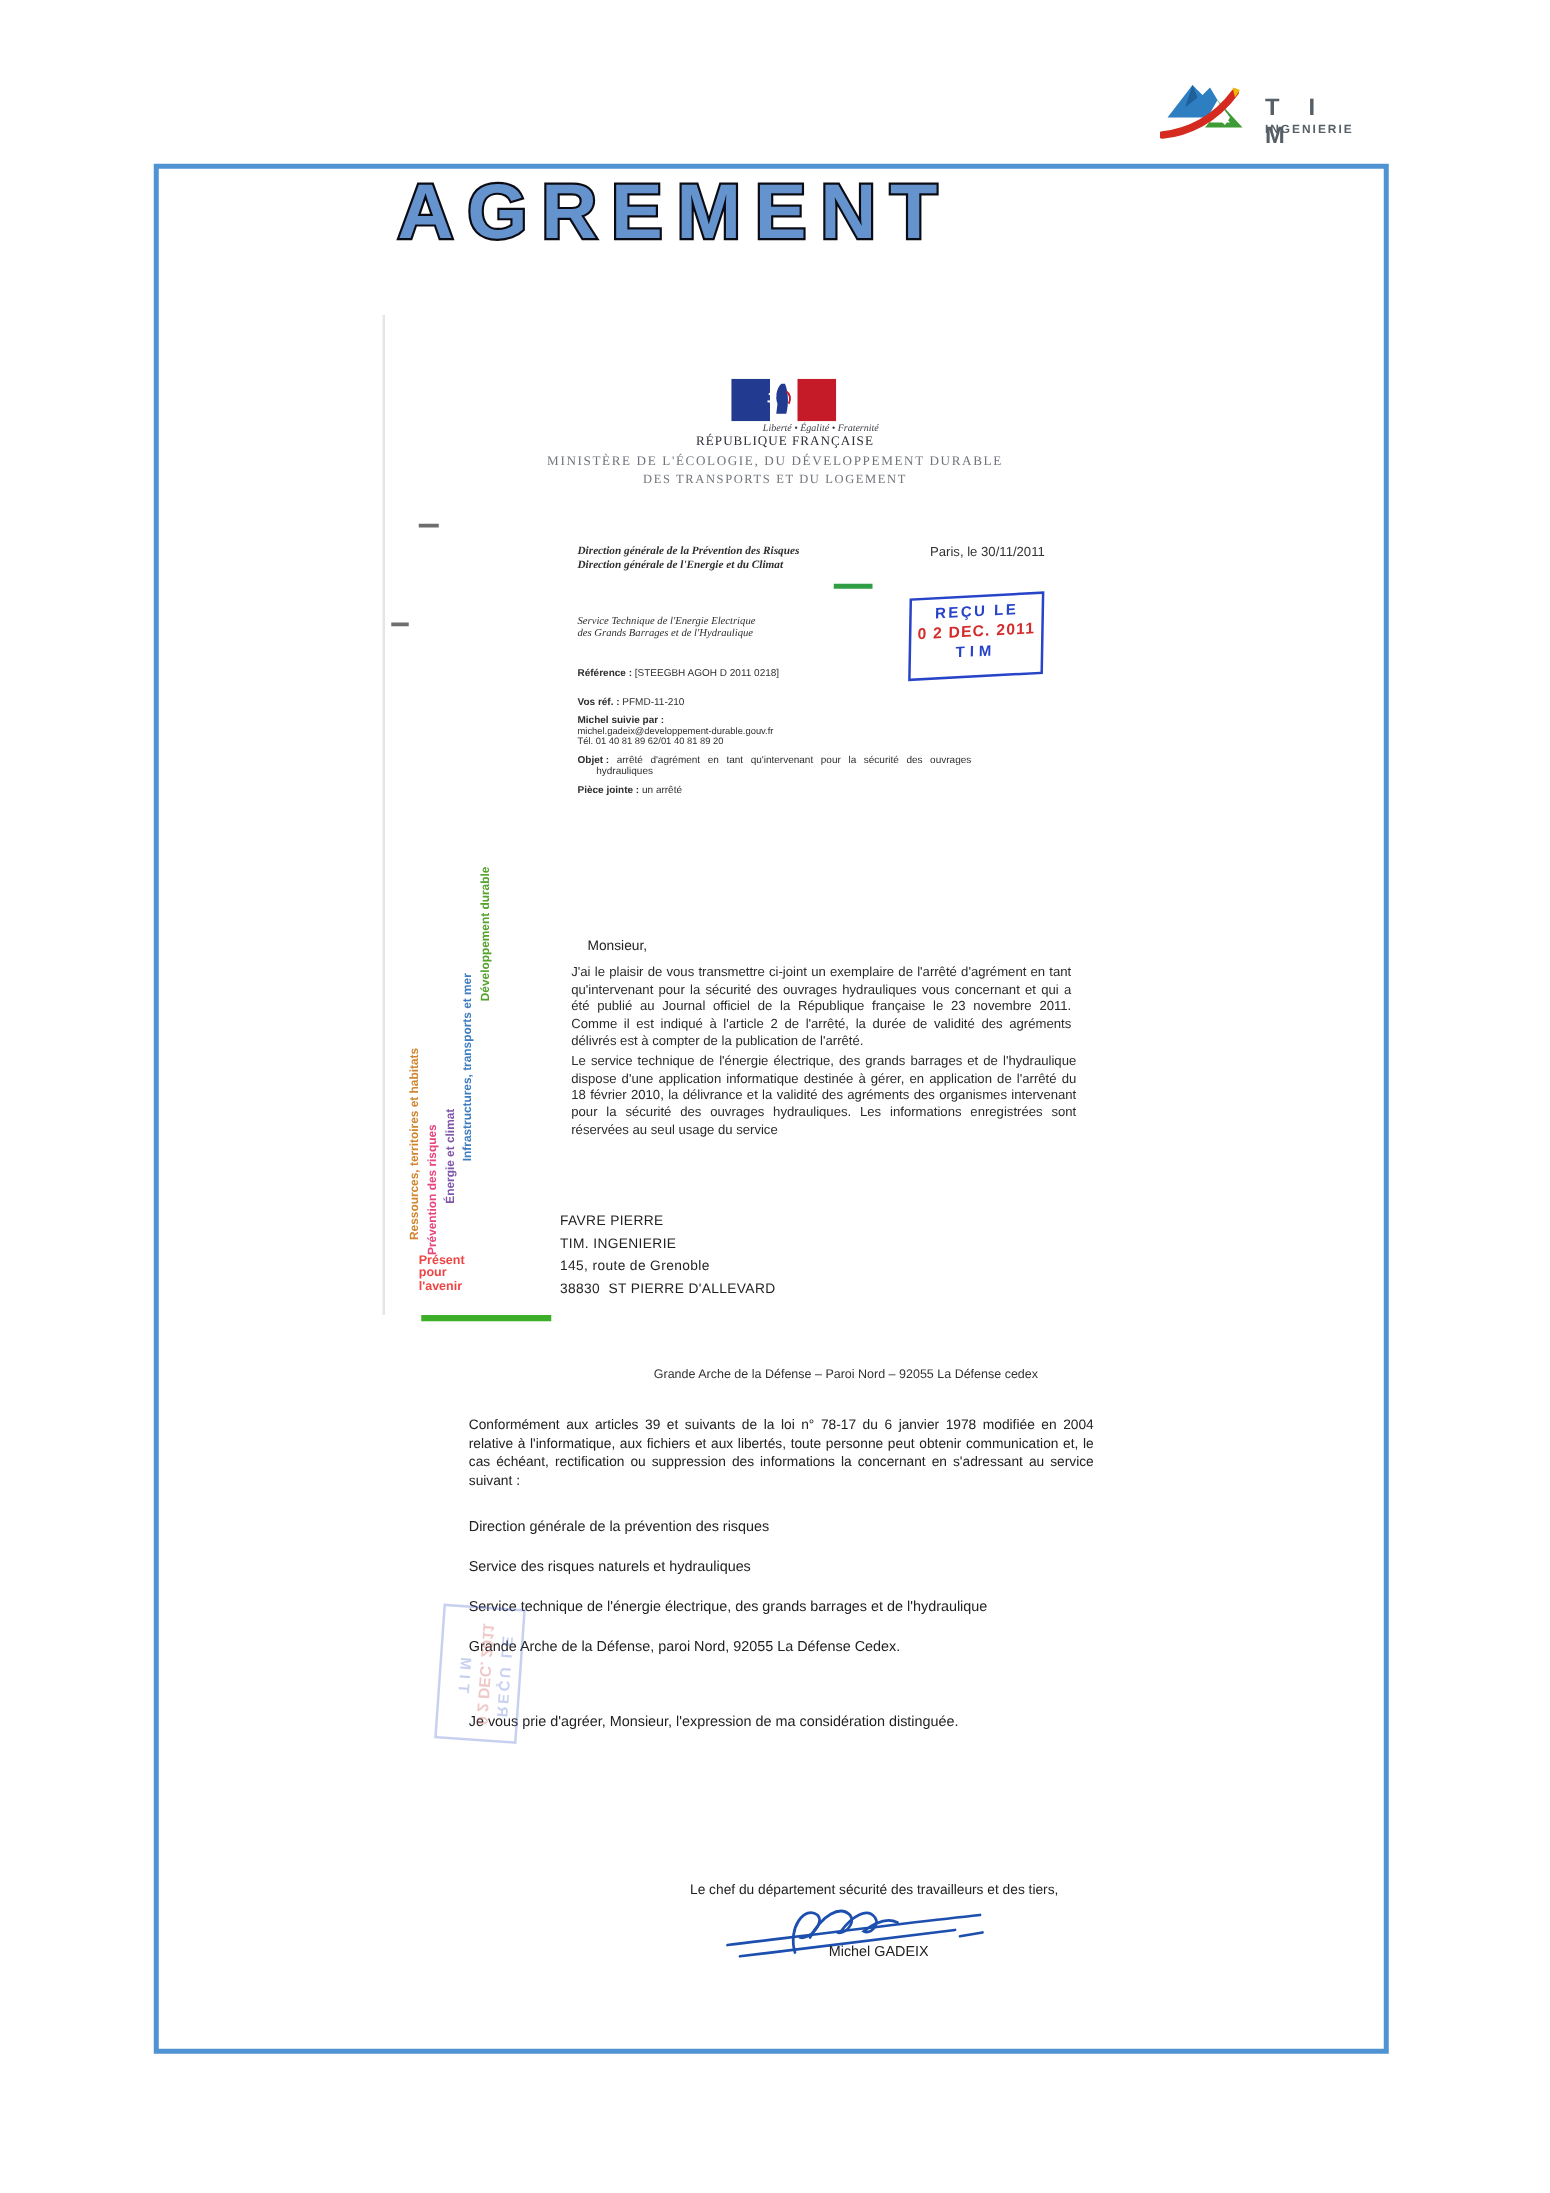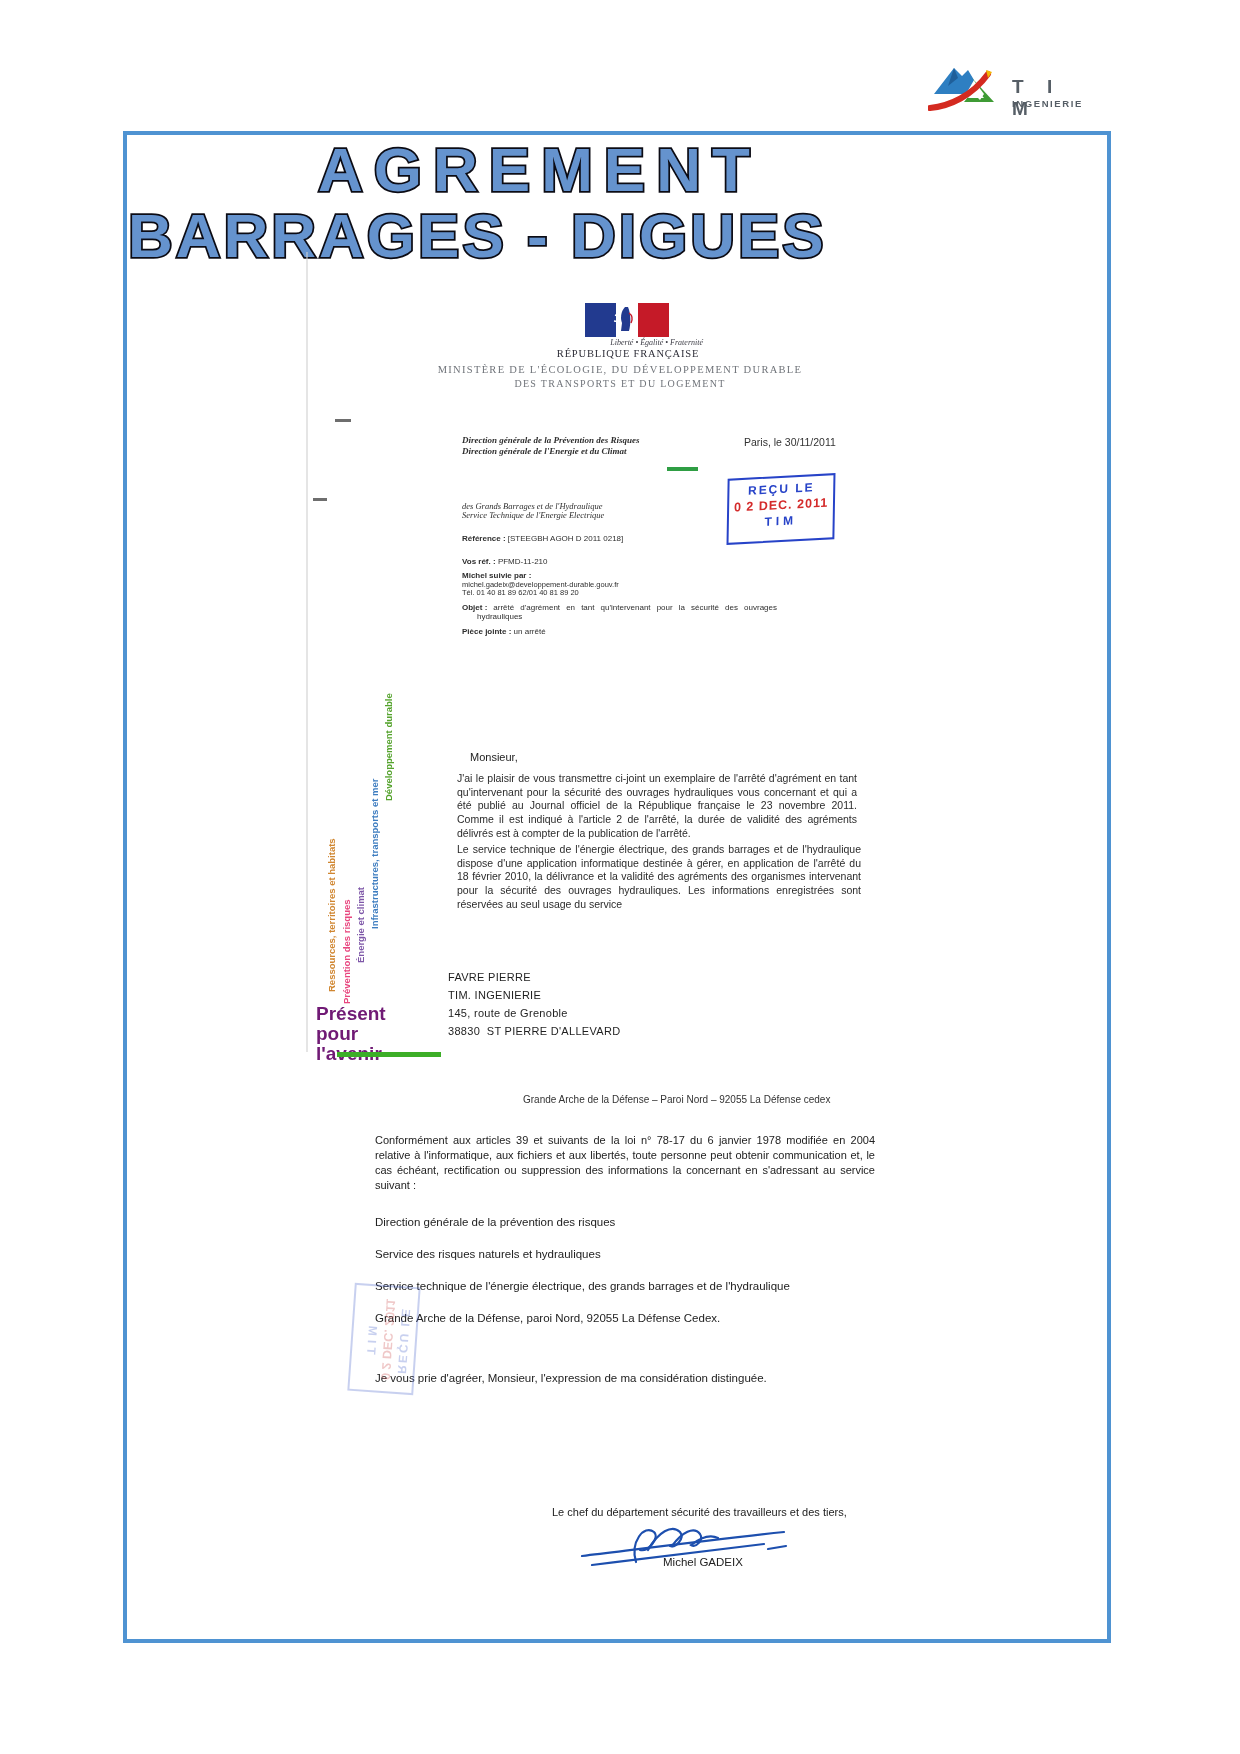--- a/index.html
+++ b/index.html
@@ -57,22 +57,22 @@
   
   .body-par{position:absolute;font-size:10.5px;line-height:1.3;text-align:justify;
             color:#2b2b2b;}
 
   
   .strip-item{position:absolute;transform-origin:0 0;transform:rotate(-90deg);
               white-space:nowrap;font-size:9.5px;font-weight:bold;}
   .c-orange{color:#d08630;} .c-pink{color:#e8457e;} .c-purple{color:#7e57a8;}
   .c-blue{color:#3e7dc0;} .c-green{color:#55a32d;}
 
-  .slogan{position:absolute;left:316px;top:1004px;font-size:19px;font-weight:bold;
-          line-height:1.04;color:#701a75;}
+  .slogan{position:absolute;left:335px;top:1004px;font-size:10px;font-weight:bold;
+          line-height:1.04;color:#ef4444;}
   .slogan-underline{position:absolute;left:337px;top:1052px;width:104px;height:5px;
                     background:#3cae27;}
 
   .recipient-line{font-size:11px;letter-spacing:.3px;color:#1f1f1f;}
   .ws-pre{white-space:pre;}
 
   .arche{left:523px;top:1094px;font-size:10px;color:#333;}
 
   .legal-par{position:absolute;left:375px;top:1133px;width:500px;font-size:11px;
              line-height:1.35;text-align:justify;color:#222;white-space:normal;}
@@ -104,21 +104,20 @@
       <path d="M2,46 C22,44 44,34 60,12" stroke="#d42a20" stroke-width="6" fill="none" stroke-linecap="round"></path>
       <polygon points="58,8 64,10 60,16" fill="#f2b705"></polygon>
     </svg>
     <div class="tim-name">T I M</div>
     <div class="tim-sub">INGENIERIE</div>
   </div>
 
   <div class="frame"></div>
 
   <div class="abs banner banner1">AGREMENT</div>
-  <div class="abs banner banner2">BARRAGES - DIGUES</div>
 
   <div class="paper-edge"></div>
   <div class="dash" style="left:313px;top:498px;width:14px;"></div>
   <div class="dash" style="left:335px;top:419px;width:16px;"></div>
 
   <div class="abs" style="left:585px;top:303px;">
     <svg width="84" height="34" viewBox="0 0 84 34">
       <rect x="0" y="0" width="31" height="34" fill="#223a8f"></rect>
       <rect x="31" y="0" width="22" height="34" fill="#ffffff"></rect>
       <rect x="53" y="0" width="31" height="34" fill="#c51a28"></rect>
@@ -132,21 +131,21 @@
 
   <div class="abs ministry">MINISTÈRE DE L'ÉCOLOGIE, DU DÉVELOPPEMENT DURABLE</div>
   <div class="abs ministry ministry2">DES TRANSPORTS ET DU LOGEMENT</div>
 
   <div class="abs dir" style="left:462px;top:435px;">Direction générale de la Prévention des Risques</div>
   <div class="abs dir" style="left:462px;top:446px;">Direction générale de l'Energie et du Climat</div>
   <div class="abs" style="left:712px;top:436px;font-size:10.5px;color:#333;padding-left:32px;">Paris, le 30/11/2011</div>
 
   <div class="green-bar" style="left:667px;top:467px;width:31px;height:4px;"></div>
 
-  <div class="abs serv" style="left:462px;top:491px;margin-top:19px;">Service Technique de l'Energie Electrique</div>
+  <div class="abs serv" style="left:462px;top:491px;">Service Technique de l'Energie Electrique</div>
   <div class="abs serv" style="left:462px;top:501px;">des Grands Barrages et de l'Hydraulique</div>
 
   <div class="stamp">
     <div class="l1">REÇU LE</div>
     <div class="l2">0 2 DEC. 2011</div>
     <div class="l3">TIM</div>
   </div>
 
   <div class="abs meta" style="left:462px;top:534px;">
     <b>Référence :</b>

